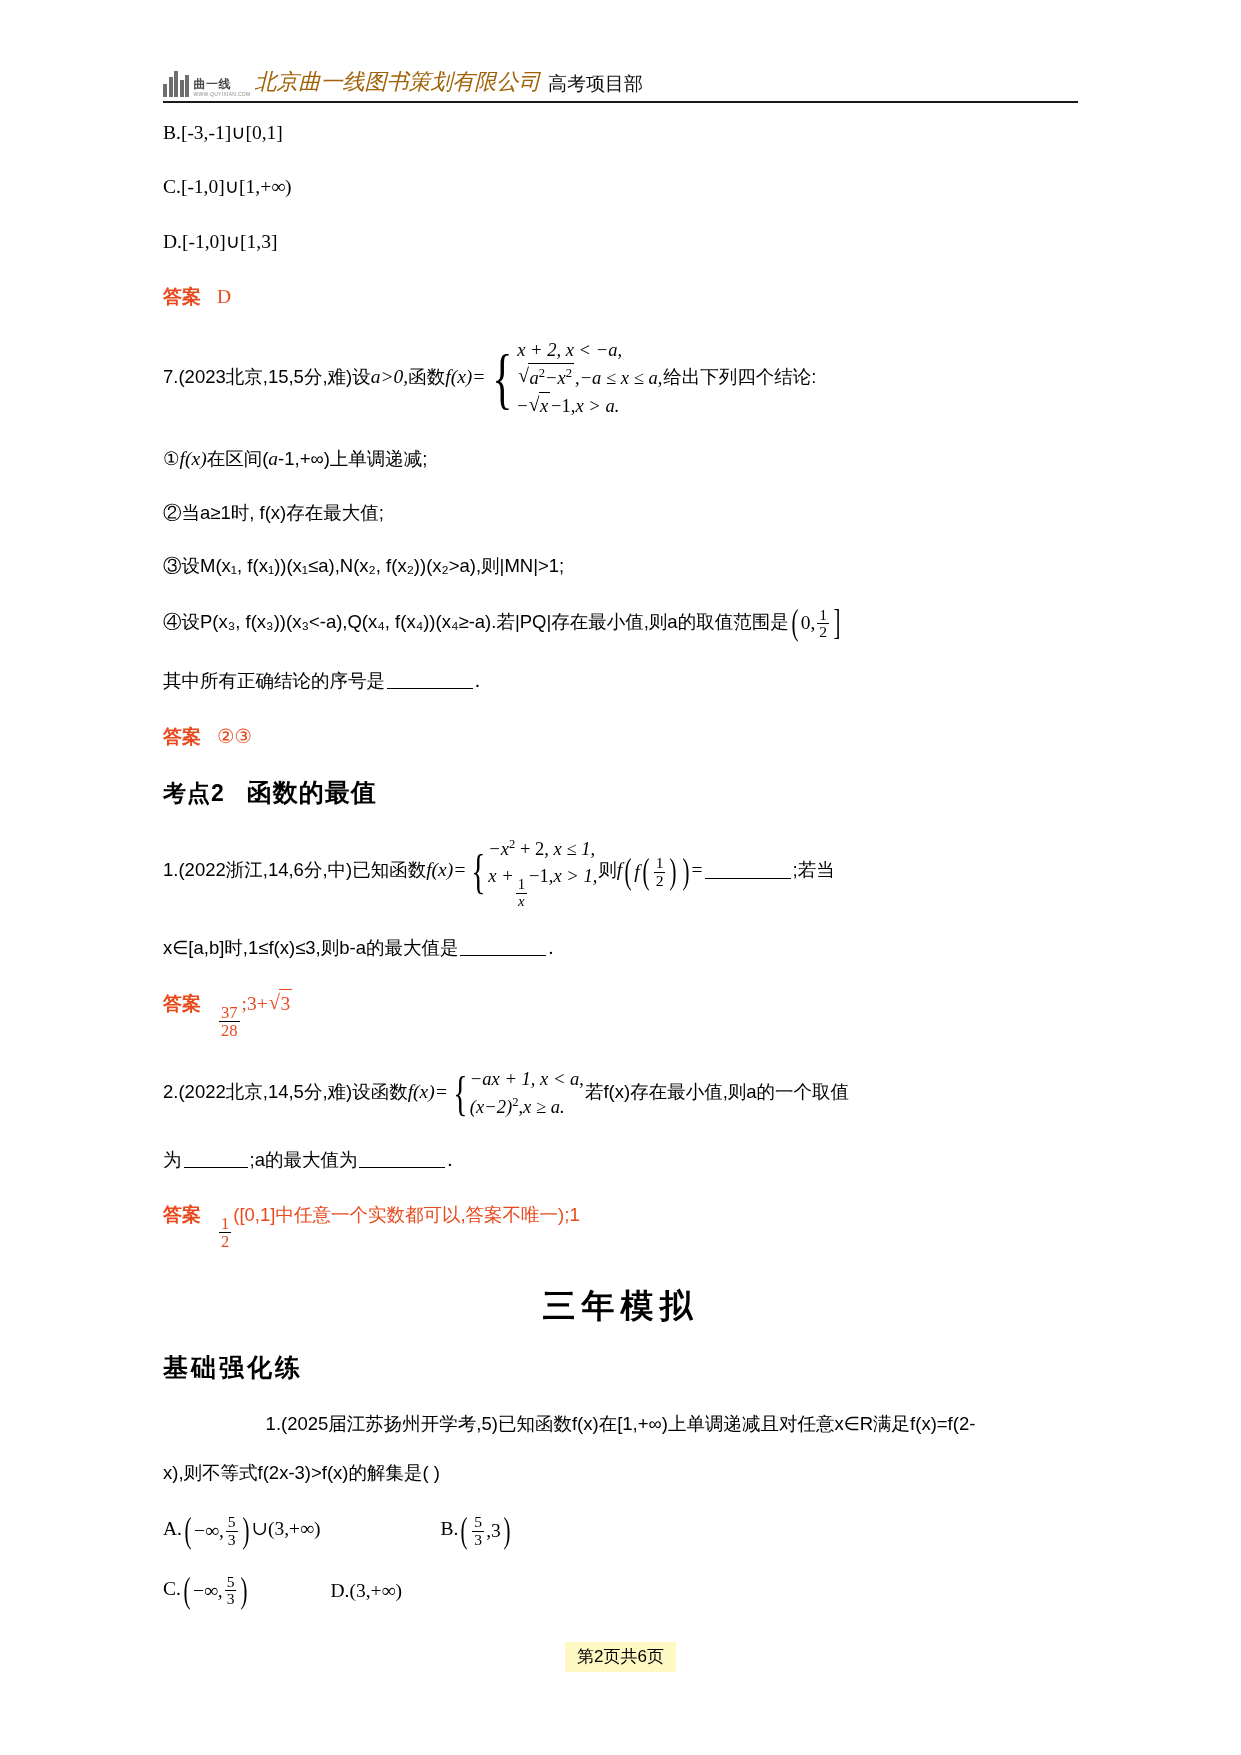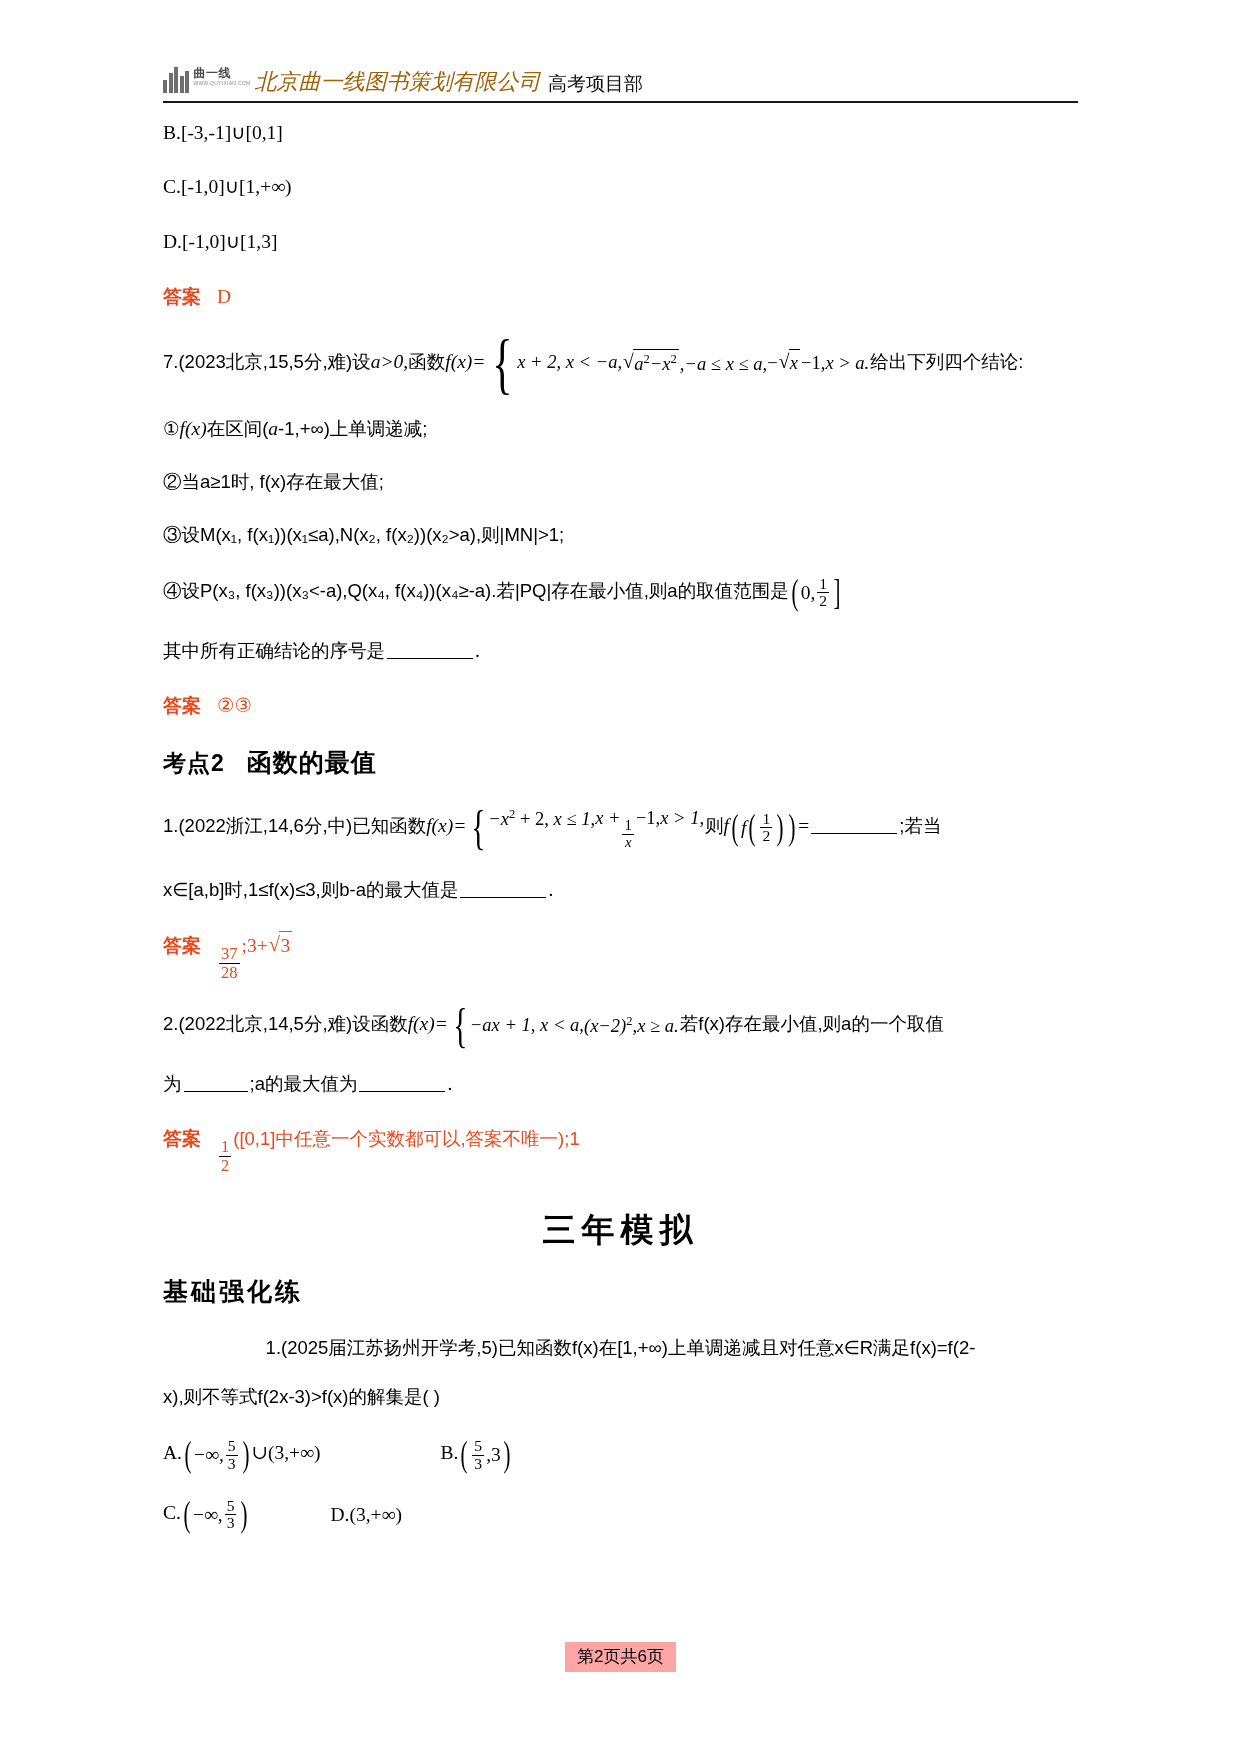--- a/index.html
+++ b/index.html
@@ -27,21 +27,21 @@
     left: 163px;
     top: 55px;
     width: 915px;
     height: 48px;
     border-bottom: 2px solid #1a1a1a;
     display: flex;
     align-items: flex-end;
   }
   .header-inner {
     display: flex;
-    align-items: flex-start;
+    align-items: flex-end;
     padding-bottom: 4px;
   }
   .logo-mark {
     display: inline-flex;
     align-items: flex-end;
     height: 26px;
     margin-right: 3px;
   }
   .logo-mark .bar {
     display: inline-block;
@@ -209,21 +209,21 @@
   .piece .brace {
     font-size: 2.45em;
     line-height: 0.78;
     font-weight: 300;
     transform: scaleX(0.62);
     display: inline-block;
     margin-right: -2px;
   }
   .piece .rows {
     display: inline-flex;
-    flex-direction: row;
+    flex-direction: column;
     justify-content: flex-end;
     font-size: 0.95em;
     line-height: 1.45;
   }
   .piece.three .brace { font-size: 3.5em; }
 
   .paren-big {
     display: inline-flex;
     align-items: center;
     vertical-align: middle;
@@ -250,21 +250,21 @@
     position: absolute;
     left: 0;
     top: 1642px;
     width: 1241px;
     text-align: center;
     font-family: "Liberation Sans", sans-serif;
     font-size: 17px;
   }
   .footer .pagebox {
     display: inline-block;
-    background: #fca5a5;
+    background: #fef9c3;
     padding: 3px 12px 4px 12px;
   }
 </style>
 </head>
 <body>
 
 <div class="page">
 
   <div class="header">
     <div class="header-inner">

